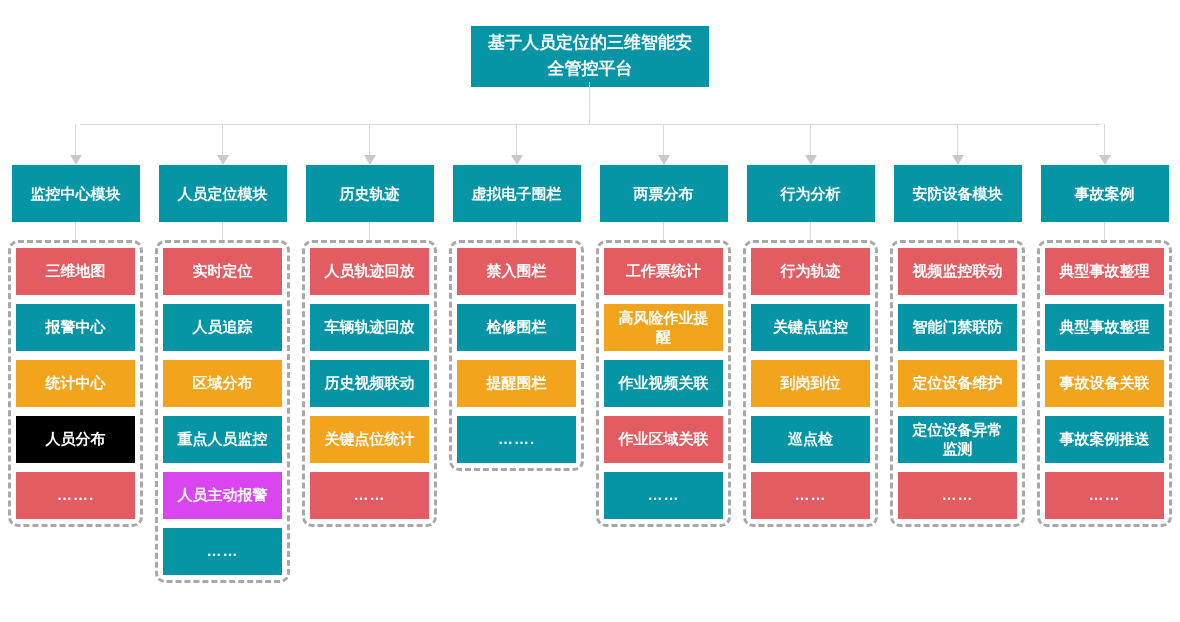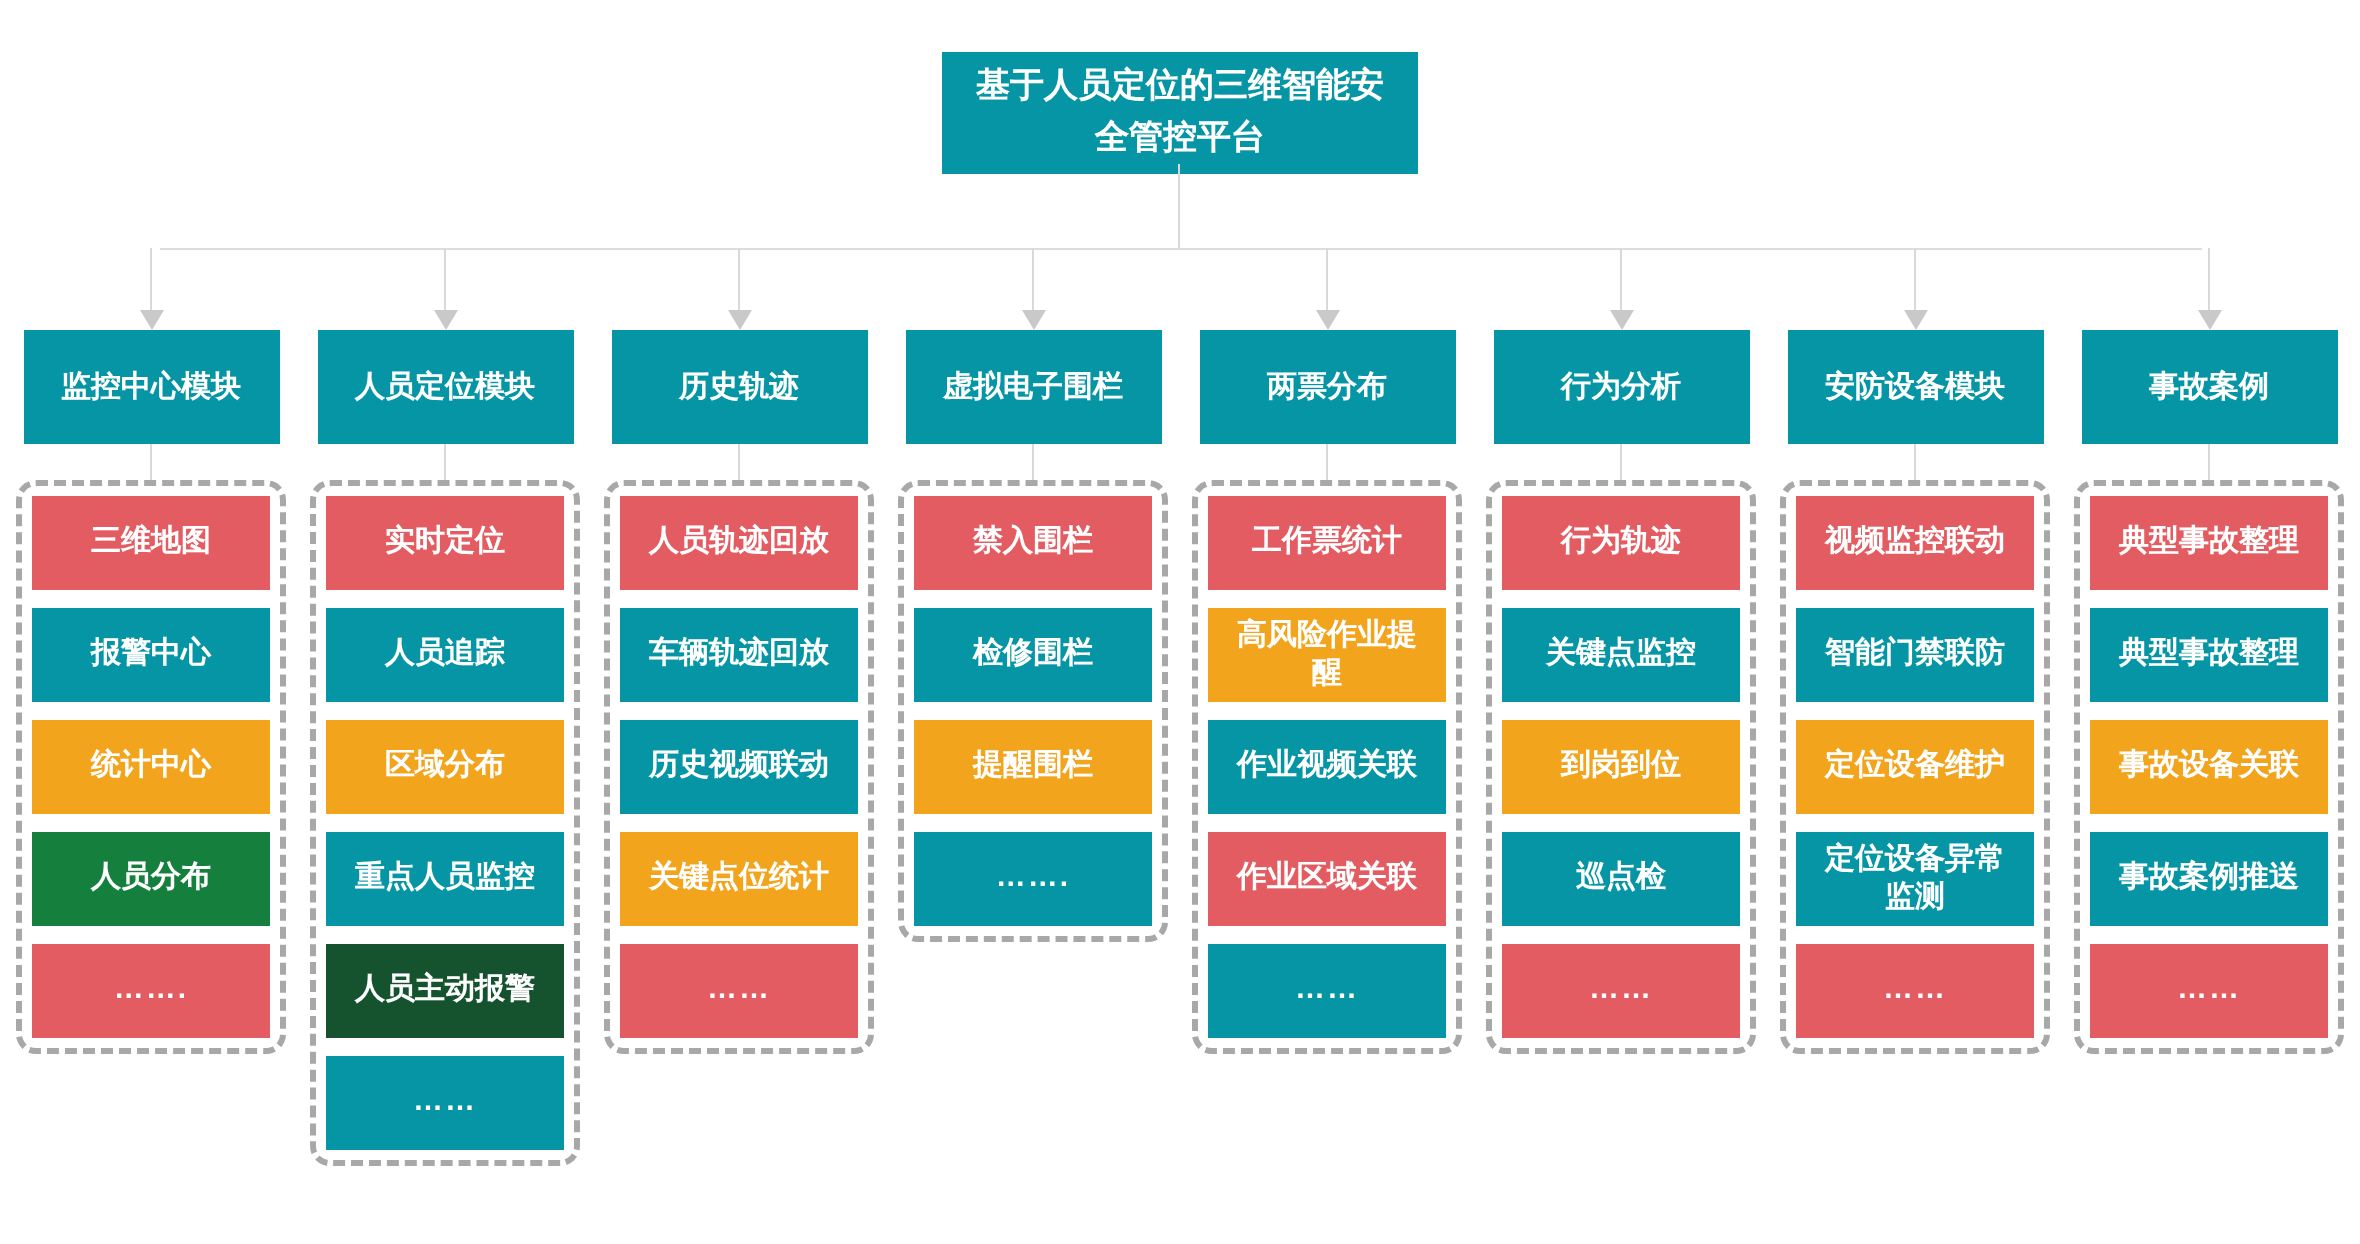--- a/index.html
+++ b/index.html
@@ -127,35 +127,35 @@
   <div class="columns">
       <div class="col">
         <div class="drop"></div>
         <div class="arrow"></div>
         <div class="header" style="background: rgb(5, 149, 165);">监控中心模块</div>
         <div class="stub"></div>
         <div class="group" style="border-color: rgb(168, 168, 168);">
           <div class="item" style="background: rgb(226, 92, 98);">三维地图</div>
           <div class="item" style="background: rgb(5, 149, 165);">报警中心</div>
           <div class="item" style="background: rgb(242, 164, 28);">统计中心</div>
-          <div class="item" style="background: #15803d;">人员分布</div>
+          <div class="item" style="background: #000000;">人员分布</div>
           <div class="item ellipsis-item" style="background: rgb(226, 92, 98);">…….</div>
         </div>
       </div>
       <div class="col">
         <div class="drop"></div>
         <div class="arrow"></div>
         <div class="header" style="background: rgb(5, 149, 165); text-align: center;">人员定位模块</div>
         <div class="stub"></div>
         <div class="group" style="border-color: rgb(168, 168, 168);">
           <div class="item" style="background: rgb(226, 92, 98);">实时定位</div>
           <div class="item" style="background: rgb(5, 149, 165);">人员追踪</div>
           <div class="item" style="background: rgb(242, 164, 28);">区域分布</div>
           <div class="item" style="background: rgb(5, 149, 165);">重点人员监控</div>
-          <div class="item" style="background: #14532d;">人员主动报警</div>
+          <div class="item" style="background: #d946ef;">人员主动报警</div>
           <div class="item ellipsis-item" style="background: rgb(5, 149, 165);">……</div>
         </div>
       </div>
       <div class="col">
         <div class="drop"></div>
         <div class="arrow"></div>
         <div class="header" style="background: rgb(5, 149, 165);">历史轨迹</div>
         <div class="stub"></div>
         <div class="group" style="border-color: rgb(168, 168, 168);">
           <div class="item" style="background: rgb(226, 92, 98);">人员轨迹回放</div>

